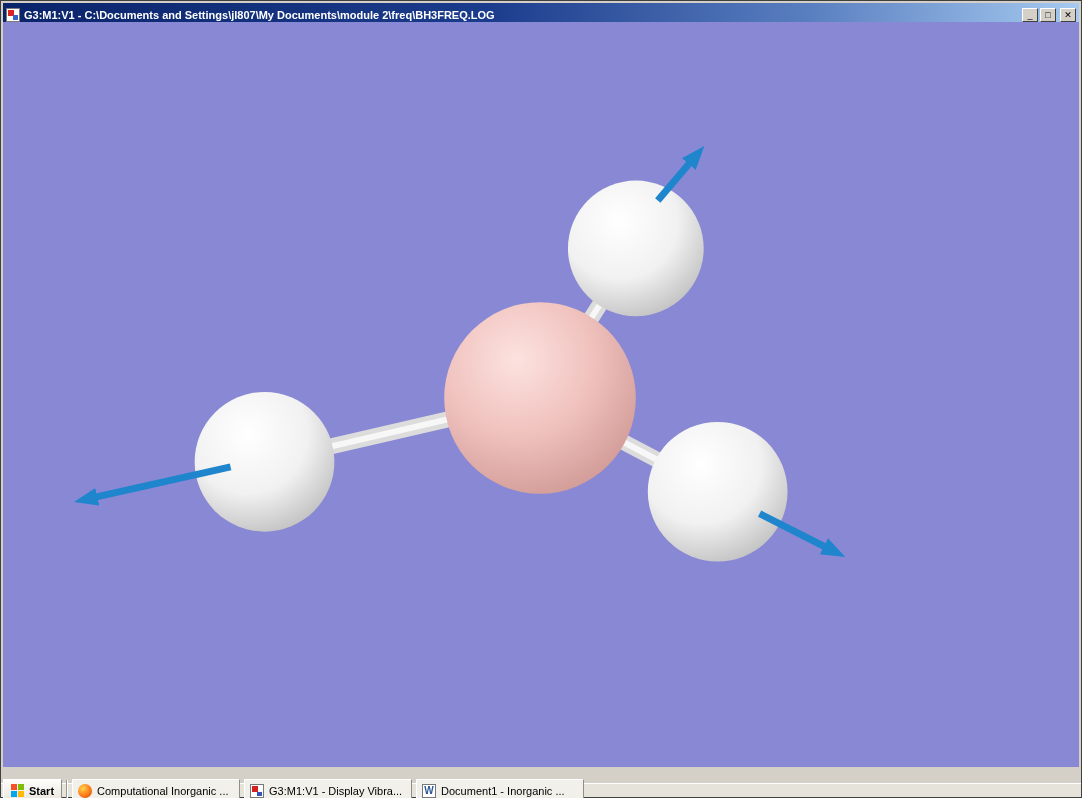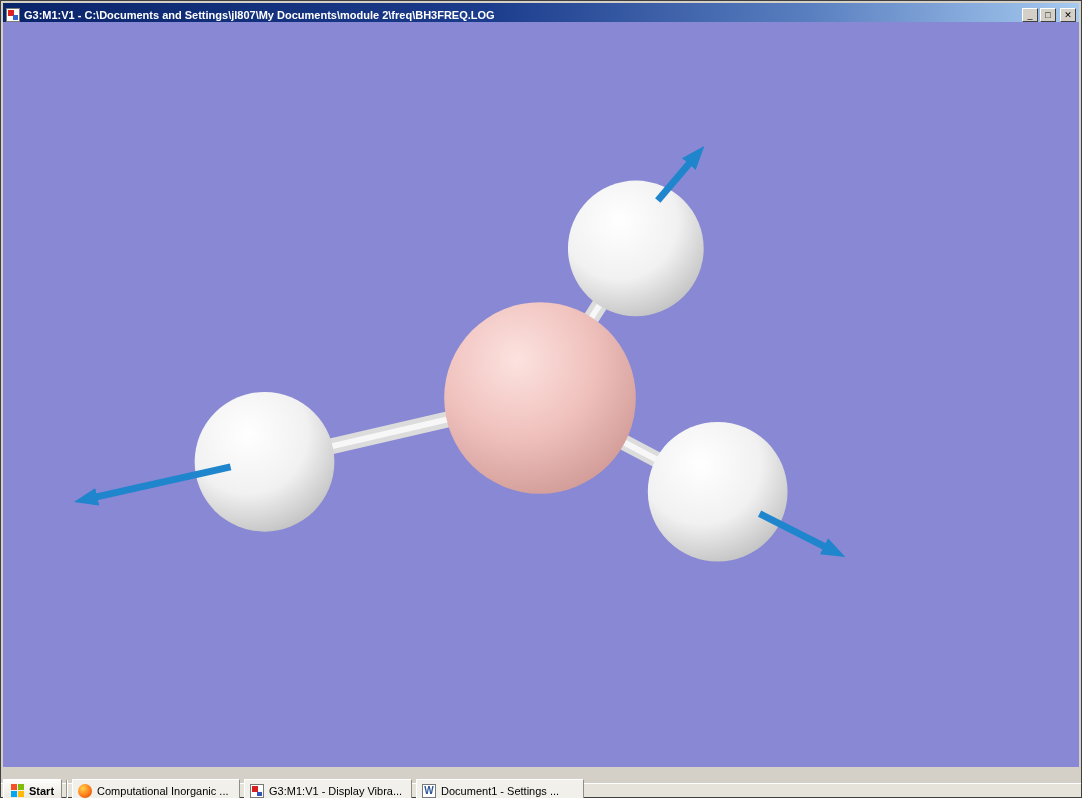--- a/index.html
+++ b/index.html
@@ -123,18 +123,18 @@
       <button class="task">
         <span class="ic ic-ff"></span>
         <span class="tlabel">Computational Inorganic ...</span>
       </button>
       <button class="task">
         <span class="ic ic-gvdoc"></span>
         <span class="tlabel">G3:M1:V1 - Display Vibra...</span>
       </button>
       <button class="task">
         <span class="ic ic-word">W</span>
-        <span class="tlabel">Document1 - Settings ...</span>
+        <span class="tlabel">Document1 - Inorganic ...</span>
       </button>
     </div>
   </div>
 
 </div>
 
 </body></html>

